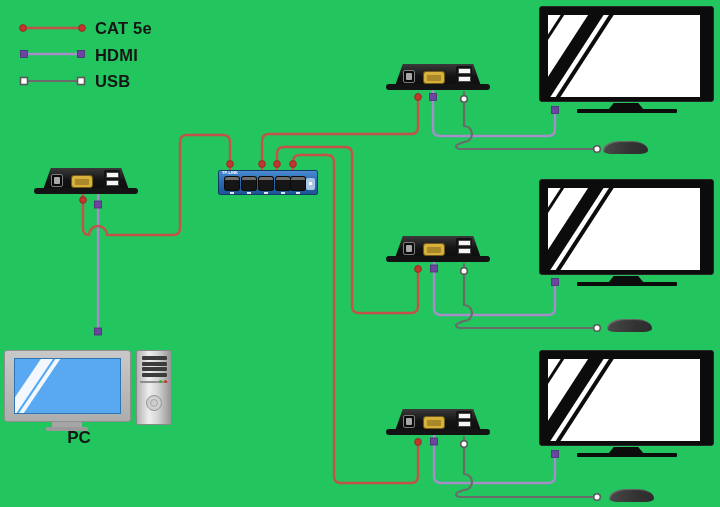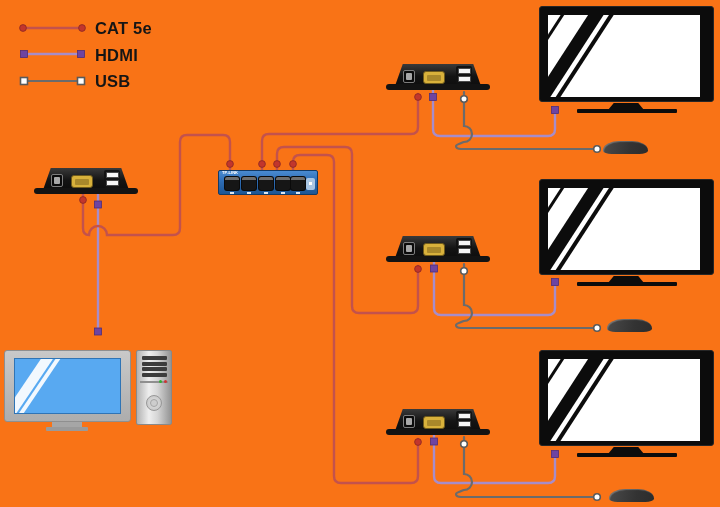--- a/index.html
+++ b/index.html
@@ -1,17 +1,17 @@
 <!DOCTYPE html>
 <html><head>
 <meta charset="utf-8">
 <style>
   html,body{margin:0;padding:0;background:#e9e9e9;}
   .stage{
-    position:relative;width:720px;height:507px;background:#f97316;
+    position:relative;width:720px;height:507px;background:#22c55e;
     font-family:"Liberation Sans",sans-serif;overflow:hidden;
   }
   .stage *{box-sizing:border-box;}
   svg.cables{position:absolute;left:0;top:0;z-index:1;}
   .txt{position:absolute;color:#151515;font-weight:bold;z-index:3;}
   .legend-label{font-size:16.5px;letter-spacing:0.2px;}
 
   
   .ext{position:absolute;z-index:2;width:86px;height:22px;}
   .ext .body{
@@ -237,20 +237,21 @@
     <div class="tw-slot" style="top:10.5px;"></div>
     <div class="tw-slot" style="top:16px;"></div>
     <div class="tw-slot" style="top:21.5px;"></div>
     <div class="tw-groove"></div>
     <div class="tw-ledg"></div>
     <div class="tw-ledr"></div>
     <div class="tw-power">
         <i></i>
       </div>
   </div>
+  <div class="txt" style="left:39px;top:428px;width:80px;text-align:center;font-size:17px;">PC</div>
 
   <div class="ext" style="left:395px;top:64px;">
     <div class="body"></div>
     <div class="flange"></div>
     <div class="port-b">
         <i></i>
       </div>
     <div class="hdmi">
         <i></i>
       </div>

